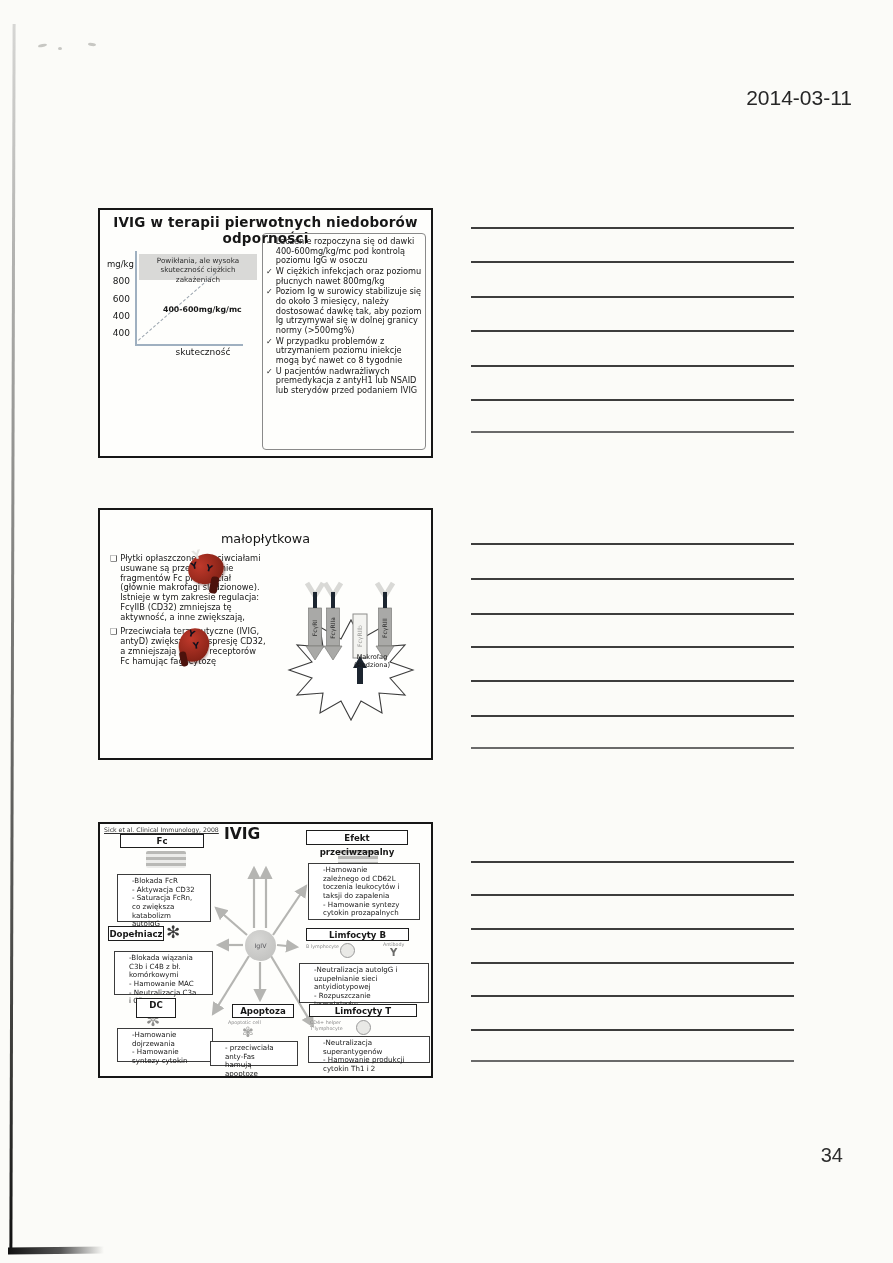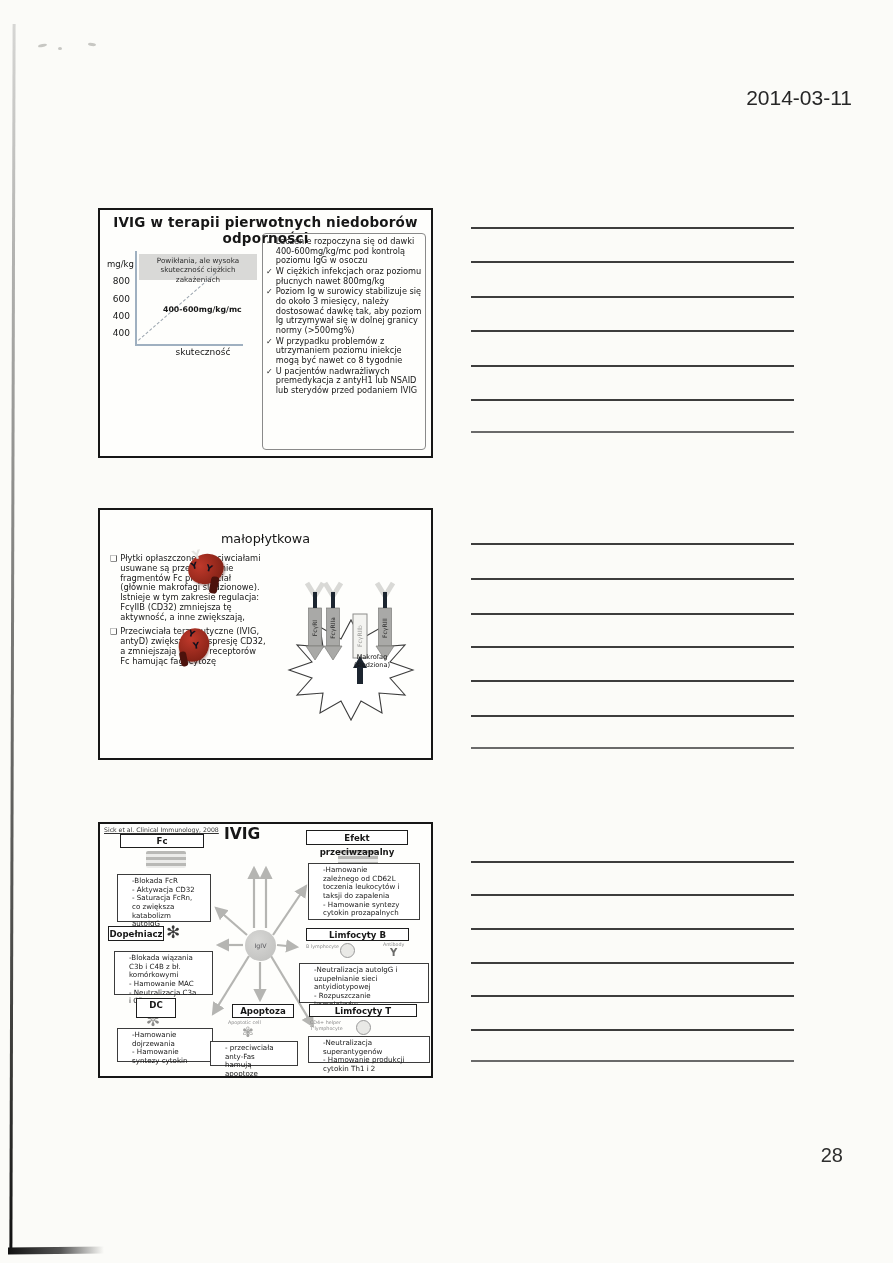--- a/index.html
+++ b/index.html
@@ -57,21 +57,21 @@
 
 <div class="page">
 
   <div class="scan-edge"></div>
   <div class="scan-corner"></div>
   <div class="smudge" style="left:38px;top:44px;width:9px;height:3px;transform:rotate(-12deg);"></div>
   <div class="smudge" style="left:58px;top:47px;width:4px;height:3px;"></div>
   <div class="smudge" style="left:88px;top:43px;width:8px;height:3px;transform:rotate(8deg);"></div>
 
   <div class="date">2014-03-11</div>
-  <div class="pagenum">28</div>
+  <div class="pagenum">34</div>
 
   <div class="note-line" style="top:227px"></div>
   <div class="note-line" style="top:261px"></div>
   <div class="note-line" style="top:296px"></div>
   <div class="note-line" style="top:330px"></div>
   <div class="note-line" style="top:365px"></div>
   <div class="note-line" style="top:399px"></div>
   <div class="note-line lt" style="top:431px"></div>
   <div class="note-line" style="top:543px"></div>
   <div class="note-line" style="top:578px"></div>

